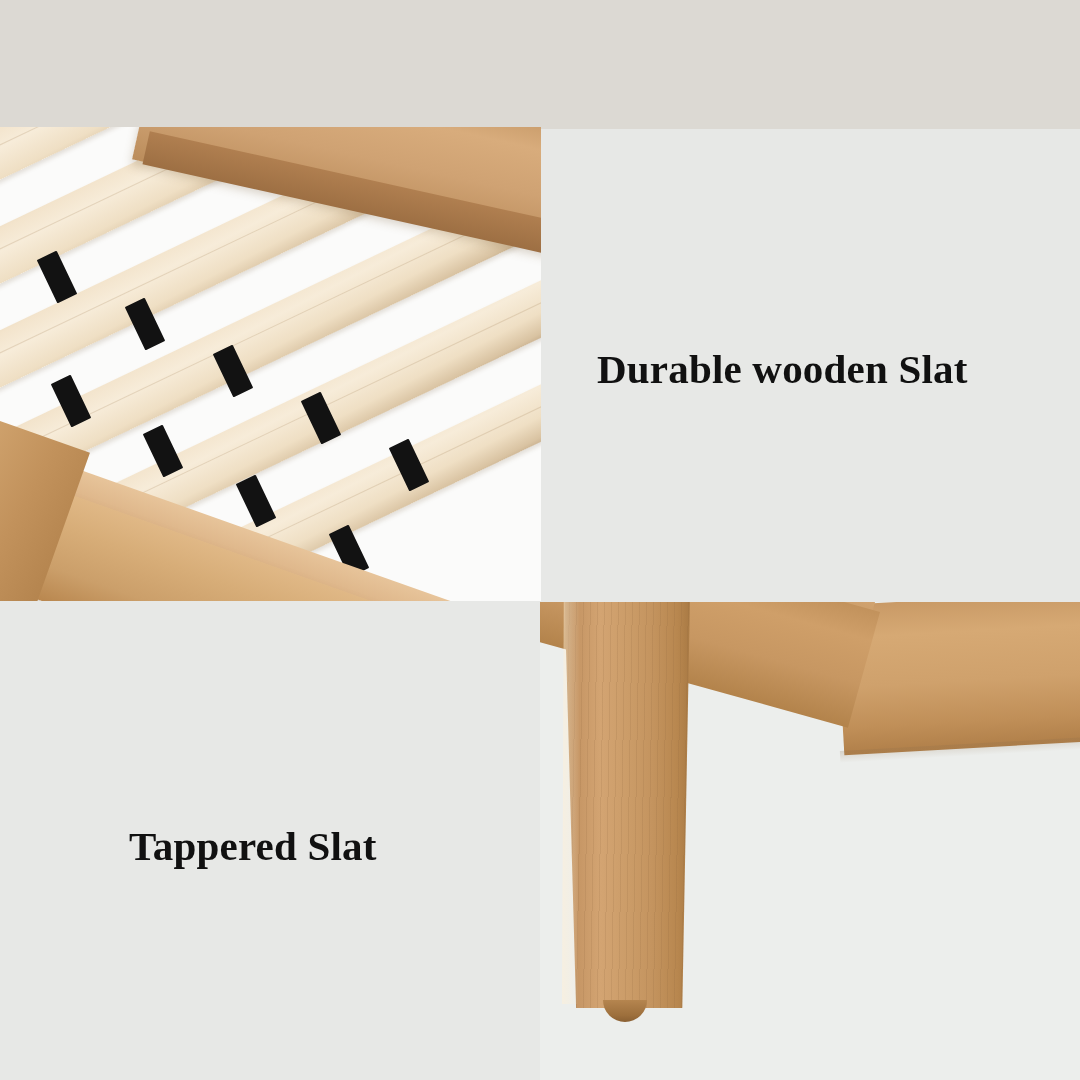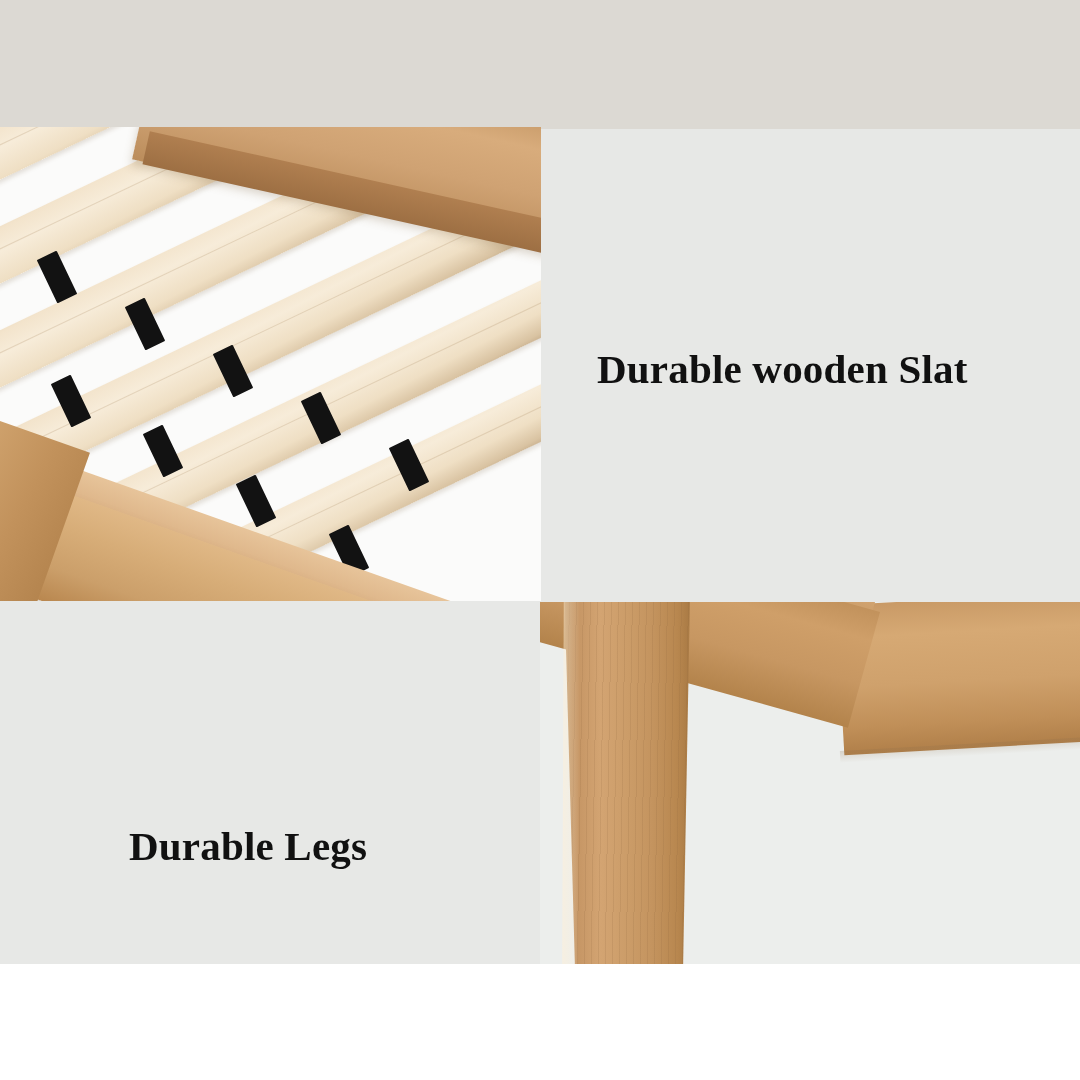--- a/index.html
+++ b/index.html
@@ -3,21 +3,21 @@
 <meta charset="utf-8">
 <style>
   html, body {
     margin: 0;
     padding: 0;
     background: #ffffff;
   }
   #stage {
     position: relative;
     width: 1080px;
-    height: 964px;
+    height: 1080px;
     overflow: hidden;
     font-family: "Liberation Serif", serif;
     background: #e7e8e6;
   }
 
   
   .band-top {
     position: absolute;
     left: 0; top: 0;
     width: 1080px; height: 129px;
@@ -275,15 +275,15 @@
     <div class="leg-rail-left-top"></div>
     <div class="leg-rail-left"></div>
     <div class="leg-post"></div>
     <div class="leg-post-grain"></div>
     <div class="leg-edge-highlight"></div>
     <div class="leg-foot"></div>
   </div>
 
   <div class="caption caption-slat">Durable wooden Slat</div>
 
-  <div class="caption caption-legs">Durable Legs</div>
+  <div class="caption caption-legs">Tappered Slat</div>
 
 </div>
 
 </body></html>

